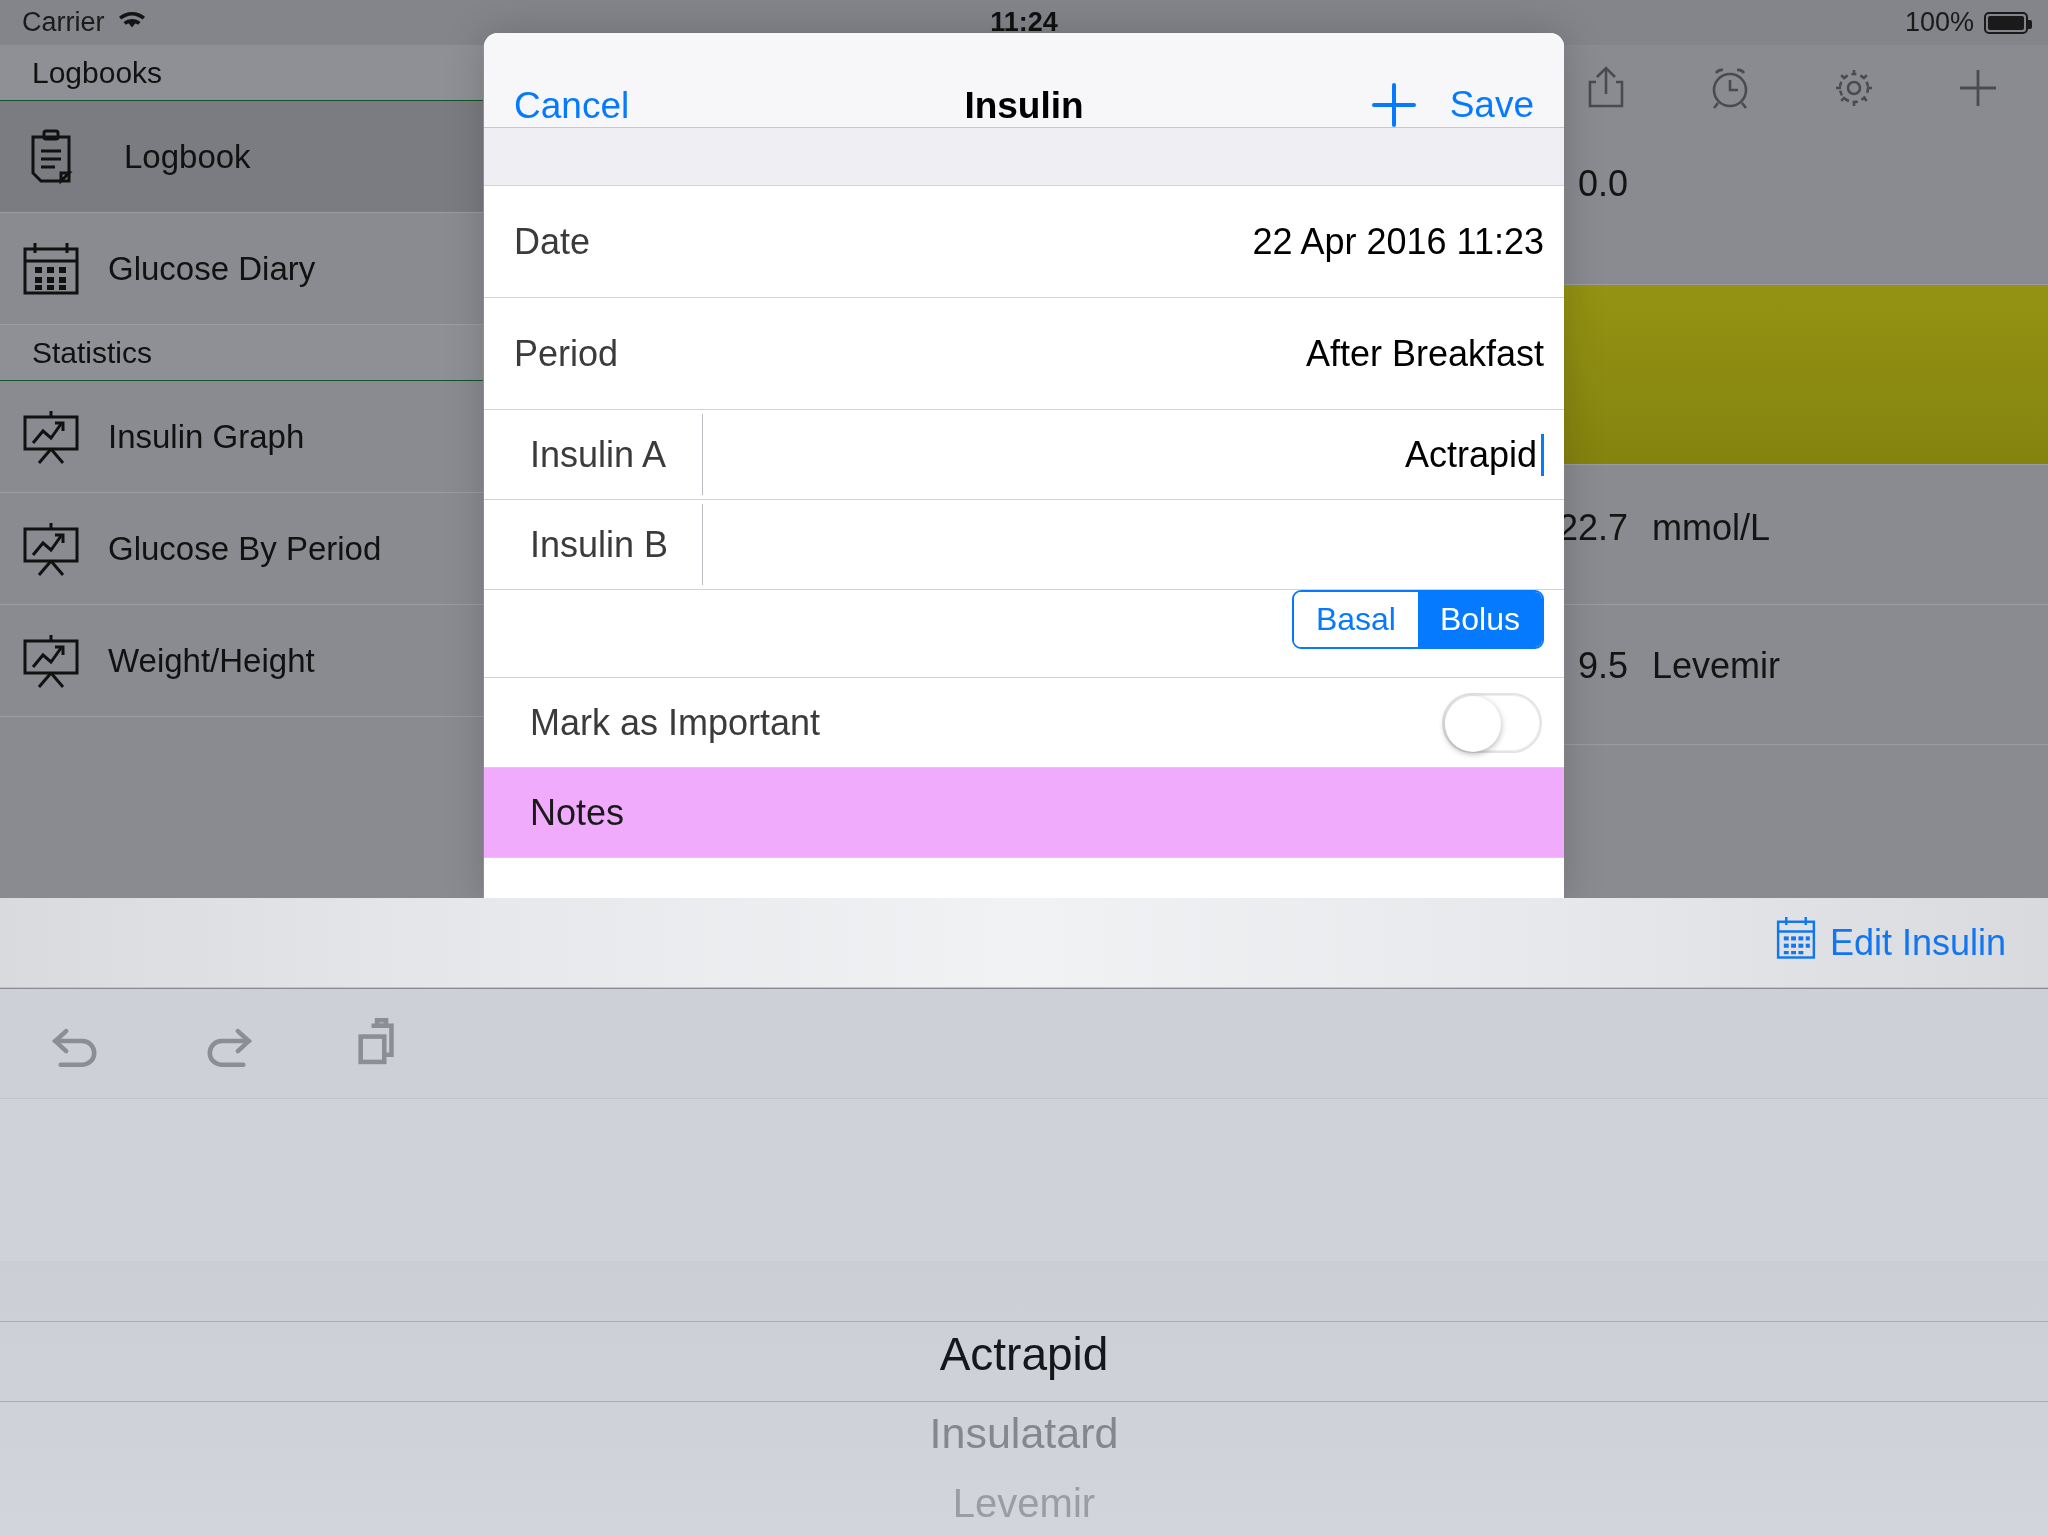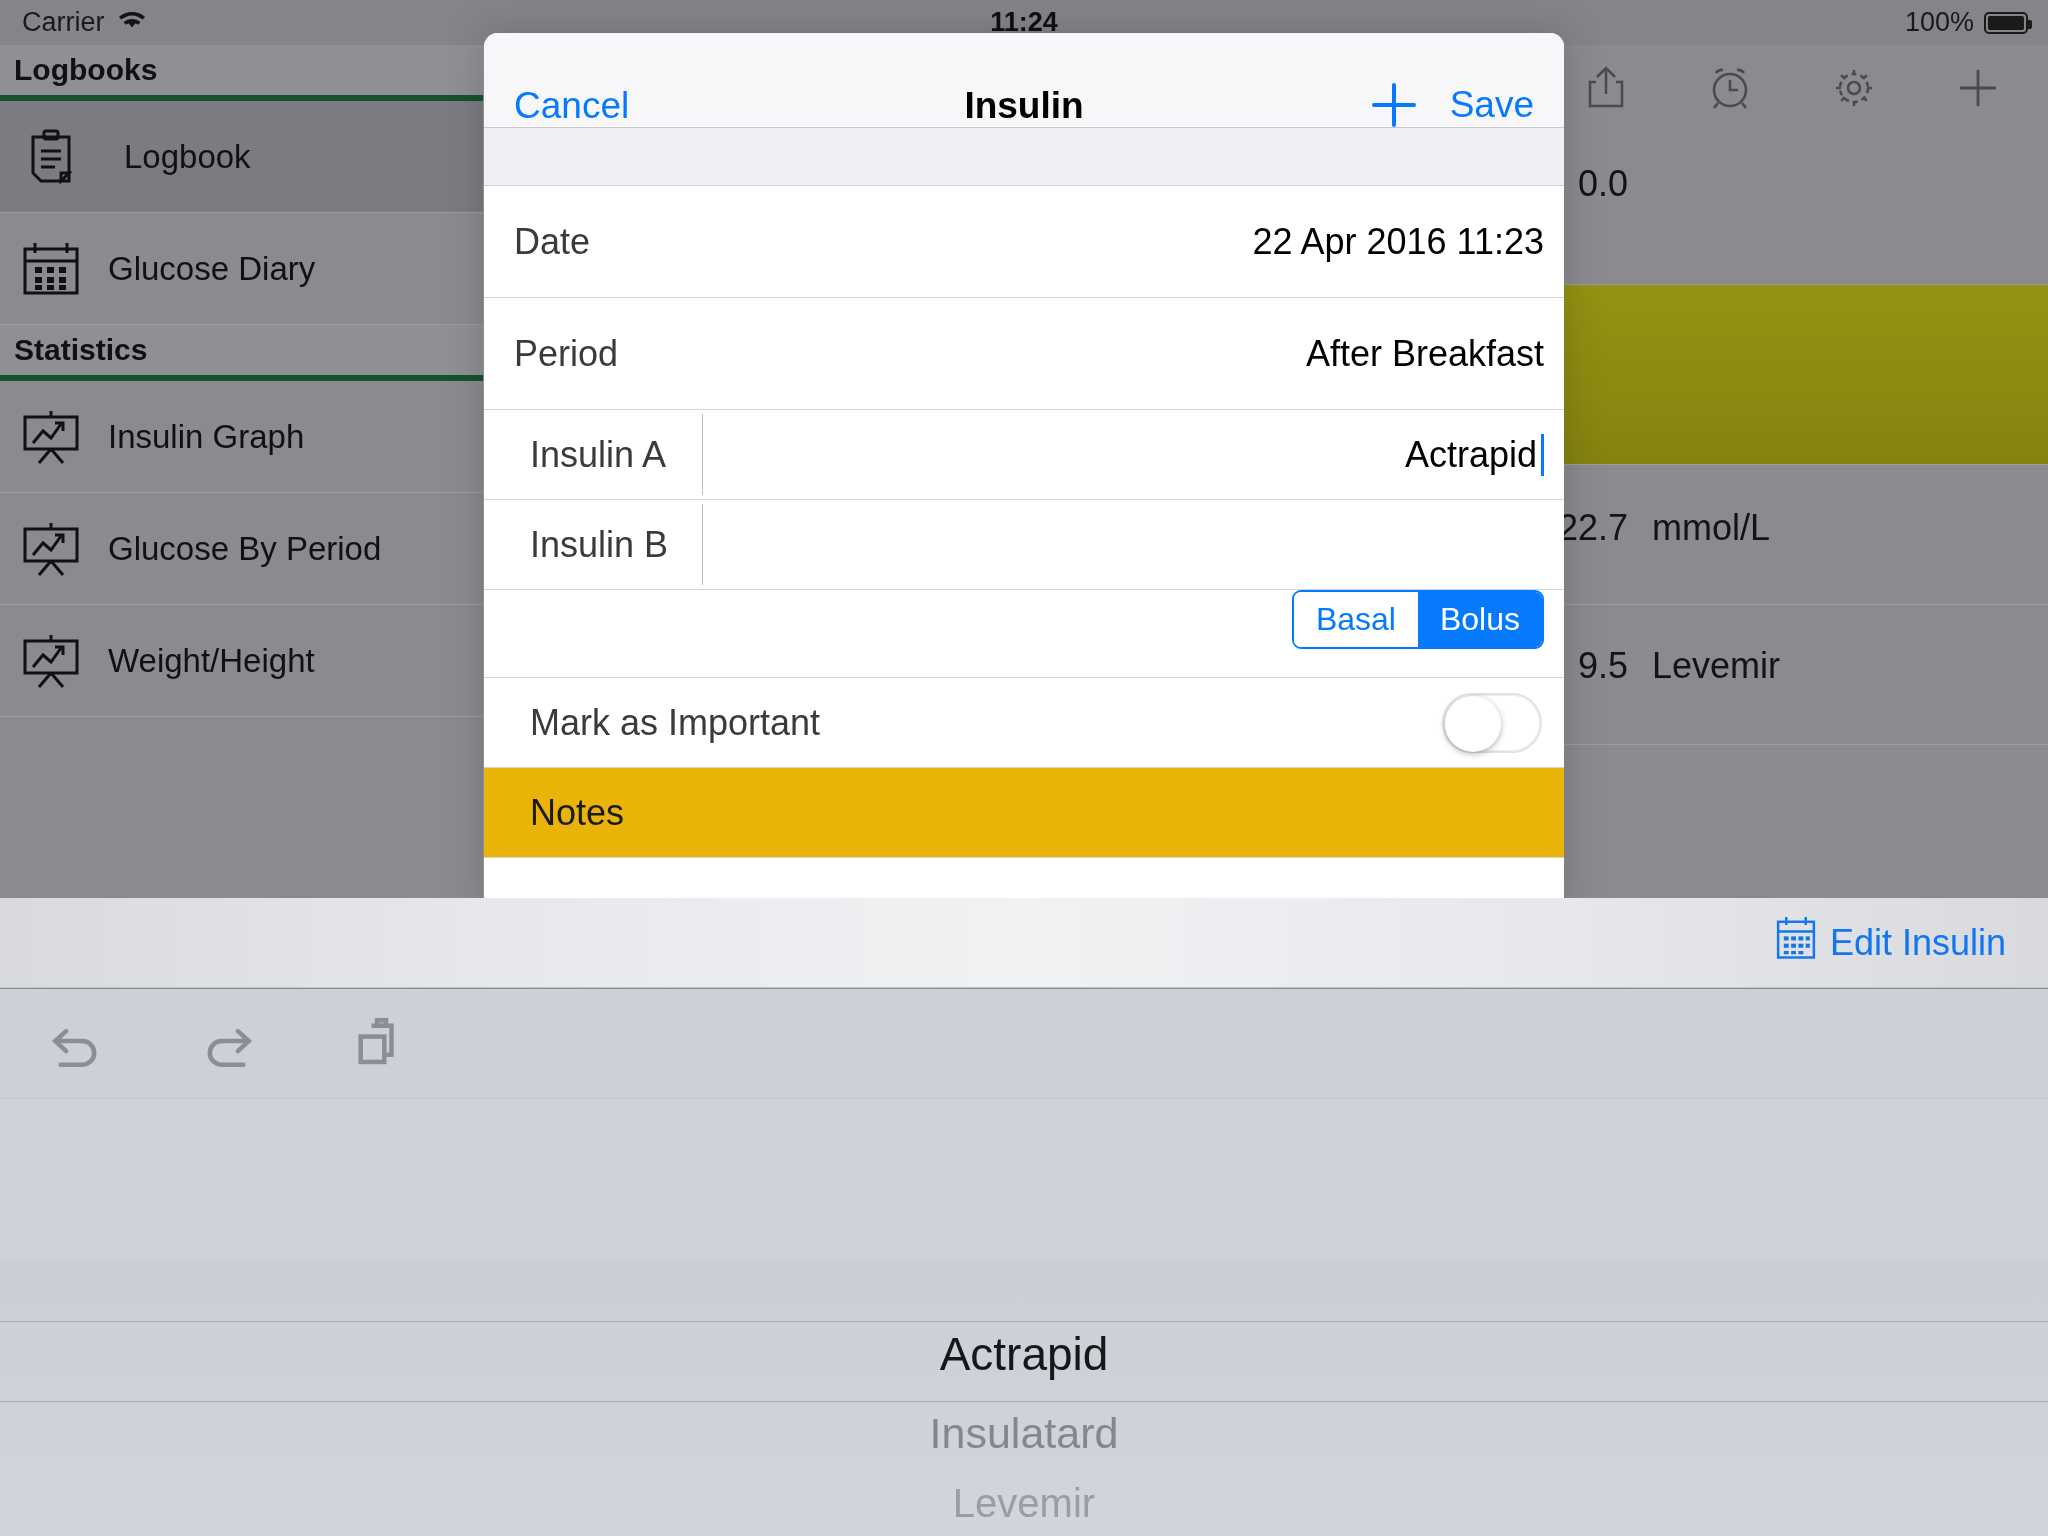--- a/index.html
+++ b/index.html
@@ -24,23 +24,23 @@
   .batt::after{ content:""; position:absolute; right:-6px; top:6px; width:4px; height:9px; background:#1a1a1a; border-radius:0 2px 2px 0;}
   .batt i{ display:block; position:absolute; left:2px; top:2px; bottom:2px; background:#1a1a1a; border-radius:2px; }
 
   
   .app{ position:absolute; left:0; top:45px; width:2048px; height:853px; }
   .sidebar{
     position:absolute; left:0; top:0; width:484px; height:853px;
     background:#8a8b90; border-right:1px solid #9b9ca0;
   }
   .sec-head{
-    height:56px; display:flex; align-items:center; padding-left:14px;
-    font-size:30px; font-weight:700; color:#111; background:#8f9095;
-    border-bottom:6px solid #14532d;
+    height:56px; display:flex; align-items:center; padding-left:32px;
+    font-size:30px; font-weight:400; color:#111; background:#8f9095;
+    border-bottom:1px solid #14532d;
   }
   .side-item{
     height:112px; display:flex; align-items:center; padding-left:16px;
     border-bottom:1px solid #9b9ca0; color:#111; font-size:33px;
   }
   .side-item.selected{ background:#7b7c81;gap:16px; }
   .side-ico{ width:70px; height:70px; margin-right:22px; flex:none;
     display:flex; align-items:center; justify-content:center; }
   .side-ico svg{ width:64px; height:64px; }
 
@@ -102,21 +102,21 @@
   .seg span.on{ background:#067aff; color:#fff; }
 
   .togrow{ height:90px; display:flex; align-items:center; padding:0 22px 0 46px;
     border-bottom:1px solid #d3d2d7; background:#fff; }
   .switch{ margin-left:auto; width:100px; height:60px; border-radius:30px;
     background:#fff; border:2px solid #e3e3e6; position:relative;
     box-shadow:inset 0 0 0 1px #eee; }
   .switch .knob{ position:absolute; left:1px; top:1px; width:56px; height:56px;
     border-radius:50%; background:#fff; box-shadow:0 2px 6px rgba(0,0,0,.3); }
   .notesrow{ height:90px; display:flex; align-items:center; padding-left:46px;
-    font-size:36px; color:#1a1a1a; border-bottom:1px solid #d3d2d7; background:#eab308;}
+    font-size:36px; color:#1a1a1a; border-bottom:1px solid #d3d2d7; background:#f0abfc;}
   .notespace{ background:#fff; height:120px; }
 
   
   .accbar{
     position:absolute; left:0; top:898px; width:2048px; height:90px;
     background:linear-gradient(90deg,#d8dade 0%,#e6e8eb 24%,#f1f2f4 50%,#e6e8eb 76%,#d8dade 100%);
     display:flex; align-items:center; justify-content:flex-end; padding-right:42px;
     border-bottom:1px solid #c3c5ca;
   }
   .edit-ins{ display:flex; align-items:center; gap:8px; color:#1176f0; font-size:36px; }

